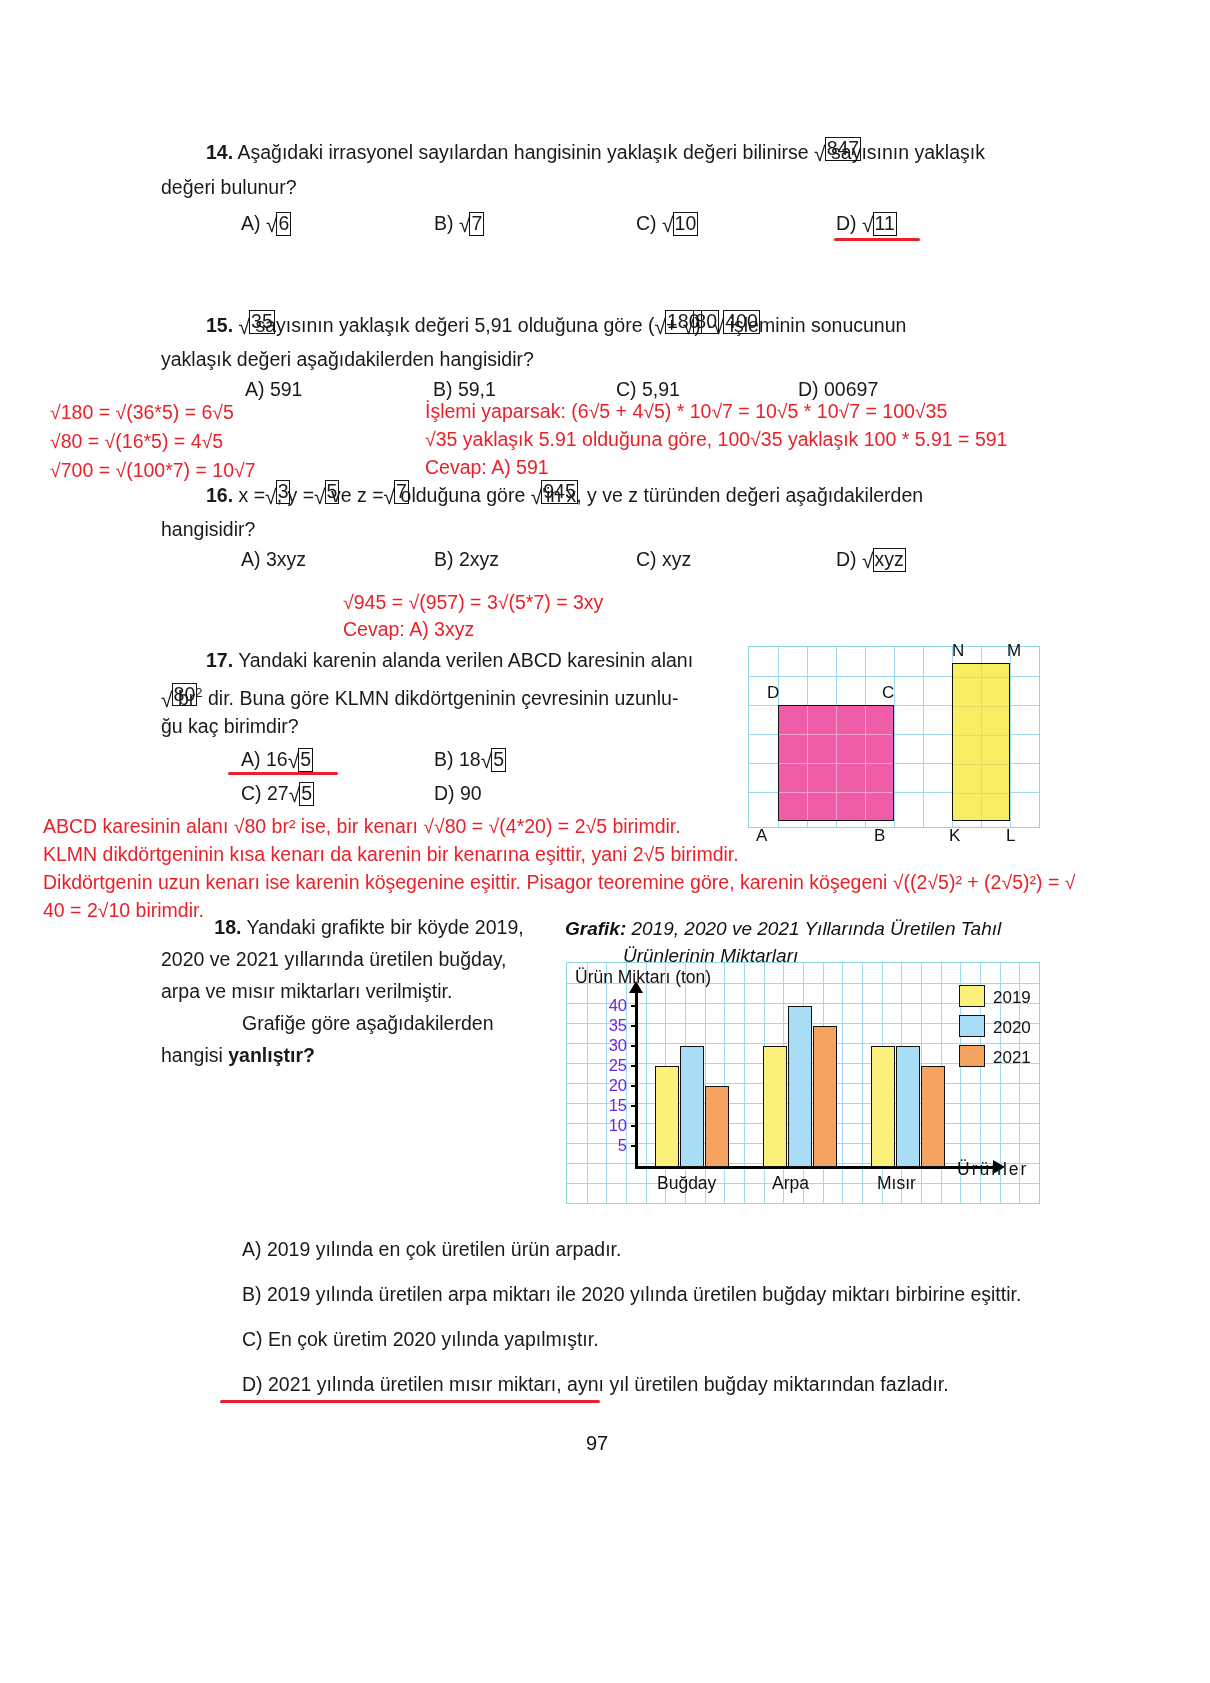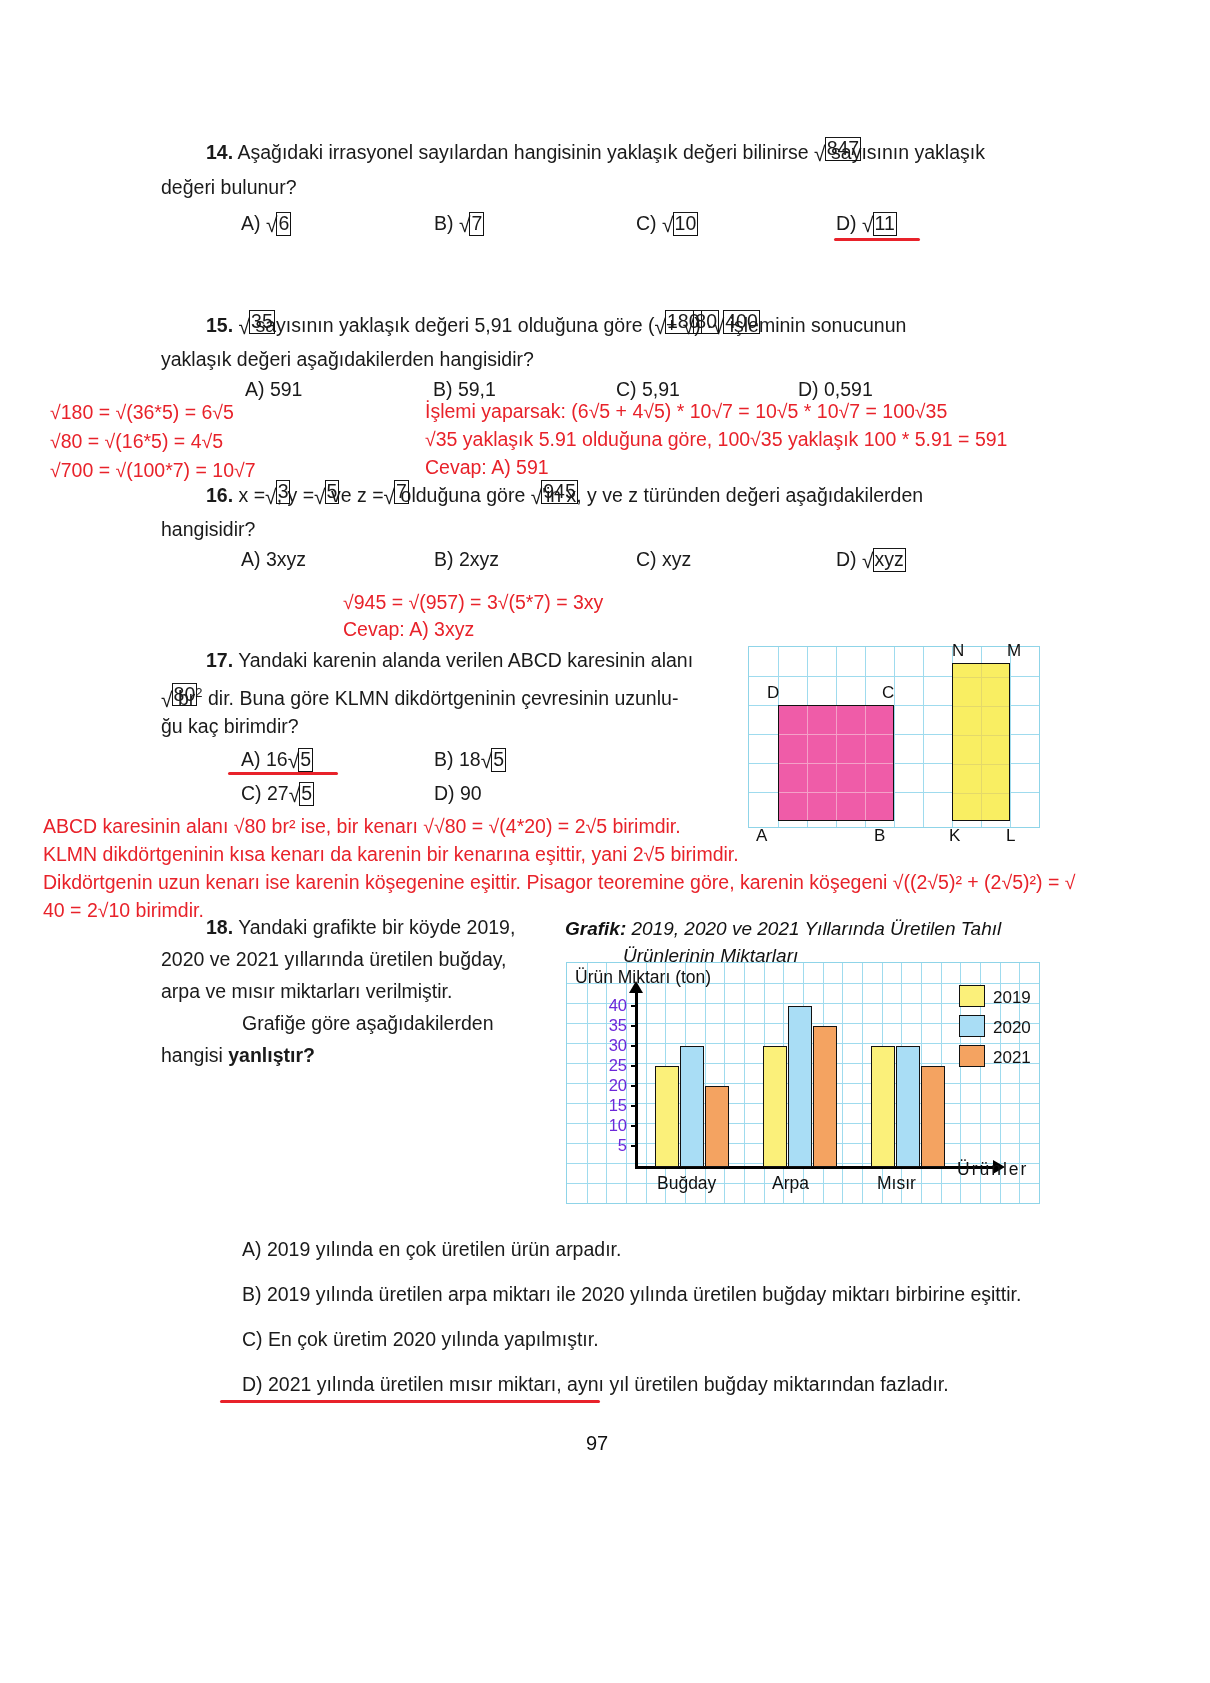--- a/index.html
+++ b/index.html
@@ -99,21 +99,21 @@
   <div class="abs opt" style="left:207px;top:378px;">
     <span>A)</span> <span>591</span>
   </div>
   <div class="abs opt" style="left:395px;top:378px;">
     <span>B)</span> <span>59,1</span>
   </div>
   <div class="abs opt" style="left:578px;top:378px;">
     <span>C)</span> <span>5,91</span>
   </div>
   <div class="abs opt" style="left:760px;top:378px;">
-    <span>D)</span> <span>0,591</span>
+    <span>D)</span> <span>00697</span>
   </div>
 
   <div class="abs redtight" style="left:12px;top:398px;">√180 = √(36*5) = 6√5</div>
   <div class="abs redtight" style="left:12px;top:427px;">√80 = √(16*5) = 4√5</div>
   <div class="abs redtight" style="left:12px;top:456px;">√700 = √(100*7) = 10√7</div>
 
   <div class="abs redtight" style="left:387px;top:397px;">İşlemi yaparsak: (6√5 + 4√5) * 10√7 = 10√5 * 10√7 = 100√35</div>
   <div class="abs redtight" style="left:387px;top:425px;">√35 yaklaşık 5.91 olduğuna göre, 100√35 yaklaşık 100 * 5.91 = 591</div>
   <div class="abs redtight" style="left:387px;top:453px;">Cevap: A) 591</div>
 
@@ -213,21 +213,21 @@
   <div class="abs lbl" style="left:718px;top:826px;font-size:17px;">A</div>
   <div class="abs lbl" style="left:836px;top:826px;font-size:17px;">B</div>
   <div class="abs lbl" style="left:911px;top:826px;font-size:17px;">K</div>
   <div class="abs lbl" style="left:968px;top:826px;font-size:17px;">L</div>
 
   <div class="abs redtight" style="left:5px;top:812px;">ABCD karesinin alanı √80 br² ise, bir kenarı √√80 = √(4*20) = 2√5 birimdir.</div>
   <div class="abs redtight" style="left:5px;top:840px;">KLMN dikdörtgeninin kısa kenarı da karenin bir kenarına eşittir, yani 2√5 birimdir.</div>
   <div class="abs redtight" style="left:5px;top:868px;">Dikdörtgenin uzun kenarı ise karenin köşegenine eşittir. Pisagor teoremine göre, karenin köşegeni √((2√5)² + (2√5)²) = √</div>
   <div class="abs redtight" style="left:5px;top:896px;">40 = 2√10 birimdir.</div>
 
-  <div class="abs q" style="left:168px;top:912px;width:360px;">
+  <div class="abs q" style="left:151px;top:912px;width:360px;text-align:center;">
     <span class="qnum">18.</span>
     <span>Yandaki  grafikte  bir  köyde  2019,</span>
   </div>
   <div class="abs q" style="left:123px;top:944px;width:400px;">2020  ve  2021  yıllarında  üretilen  buğday,</div>
   <div class="abs q" style="left:123px;top:976px;width:400px;">arpa ve mısır miktarları verilmiştir.</div>
   <div class="abs q" style="left:123px;top:1040px;width:400px;">
     <span>hangisi</span> <b>yanlıştır?</b>
   </div>
   <div class="abs q" style="left:204px;top:1008px;width:400px;">Grafiğe  göre  aşağıdakilerden</div>
 

